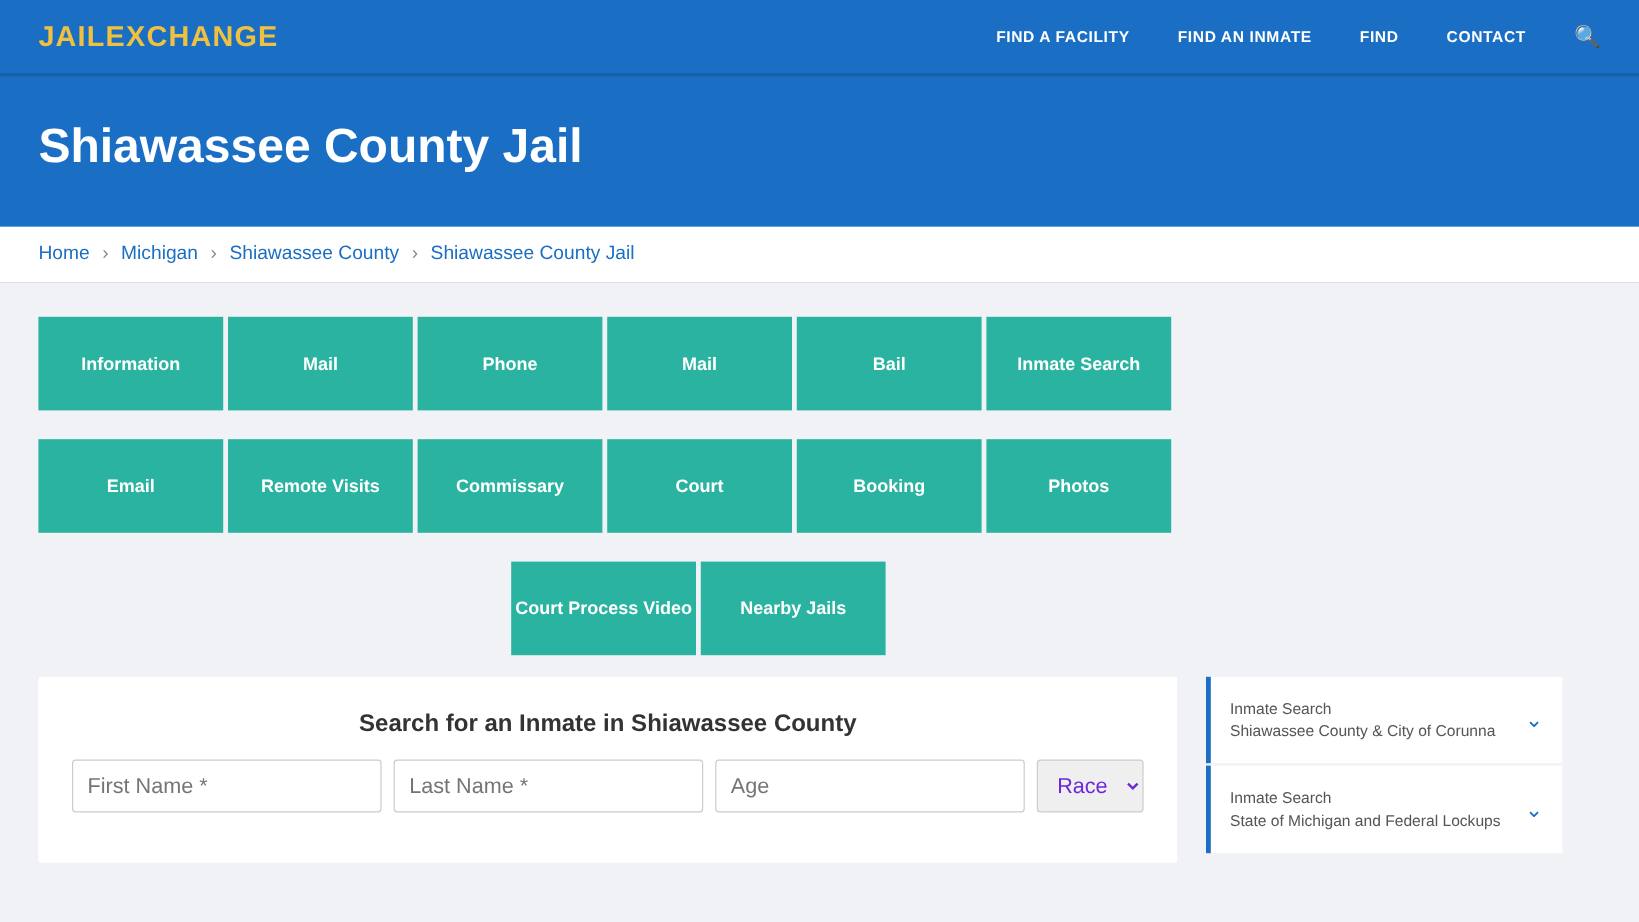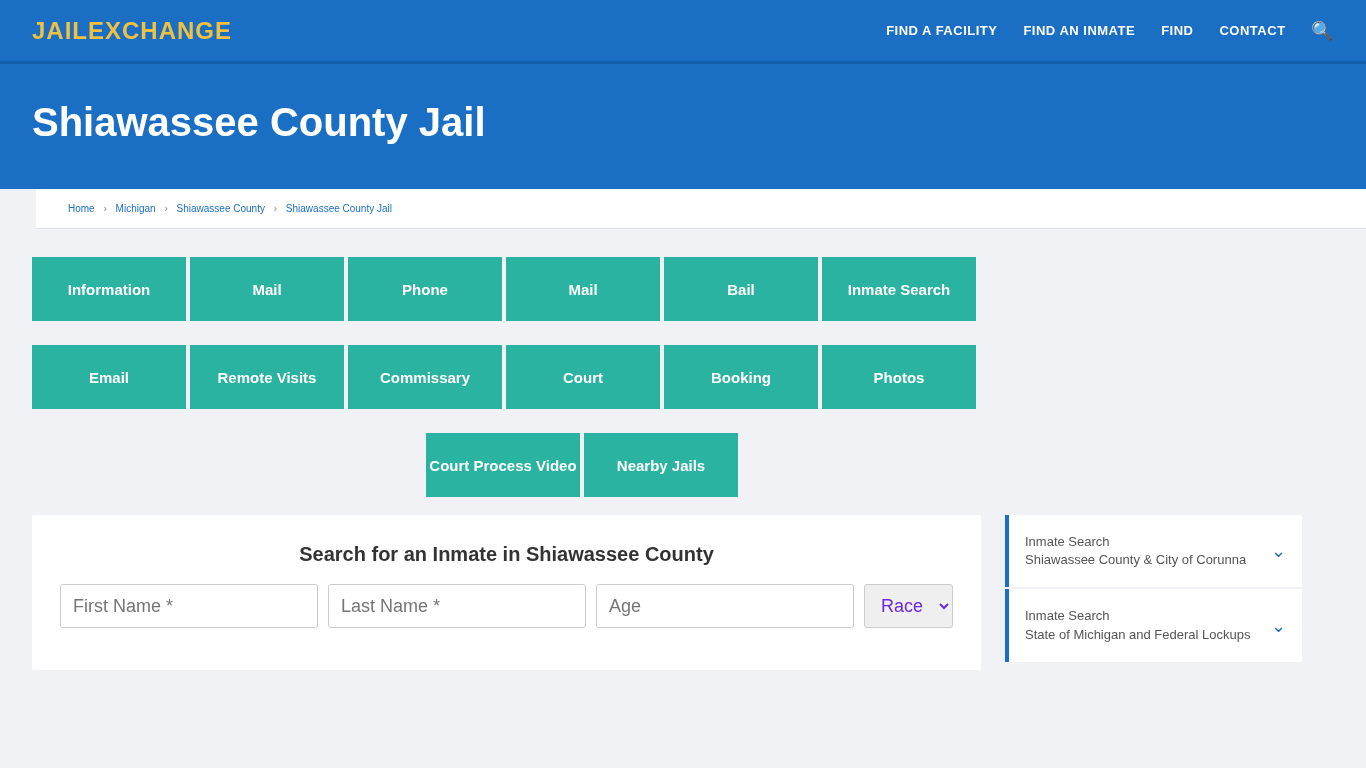--- a/index.html
+++ b/index.html
@@ -20,21 +20,21 @@
       font-weight: 900;
       color: #fff;
       letter-spacing: 1px;
     }
     .logo span {
       color: #f0c040;
     }
     .nav {
       display: flex;
       align-items: center;
-      gap: 26px;
+      gap: 40px;
     }
     .nav a {
       color: #fff;
       text-decoration: none;
       font-size: 13px;
       font-weight: 700;
       letter-spacing: 0.5px;
     }
     .search-icon-btn {
       background: none;
@@ -53,22 +53,21 @@
       color: #fff;
       font-size: 40px;
       font-weight: 800;
     }
 
     
     .breadcrumb {
       background: #fff;
       padding: 14px 32px;
       border-bottom: 1px solid #e0e0e0;
-      font-size: 10px;
-      margin-left: 36px;
+      font-size: 16px;
     }
     .breadcrumb a {
       color: #1a6fc4;
       text-decoration: none;
     }
     .breadcrumb .sep {
       color: #888;
       margin: 0 6px;
     }
 
@@ -85,21 +84,21 @@
       gap: 4px;
       margin-bottom: 24px;
       max-width: 1100px;
     }
     .grid-btn {
       background: #2ab3a0;
       color: #fff;
       border: none;
       padding: 0;
       width: 154px;
-      height: 64px;
+      height: 78px;
       font-size: 15px;
       font-weight: 600;
       cursor: pointer;
       display: flex;
       align-items: center;
       justify-content: center;
       text-align: center;
       transition: background 0.2s;
     }
 

